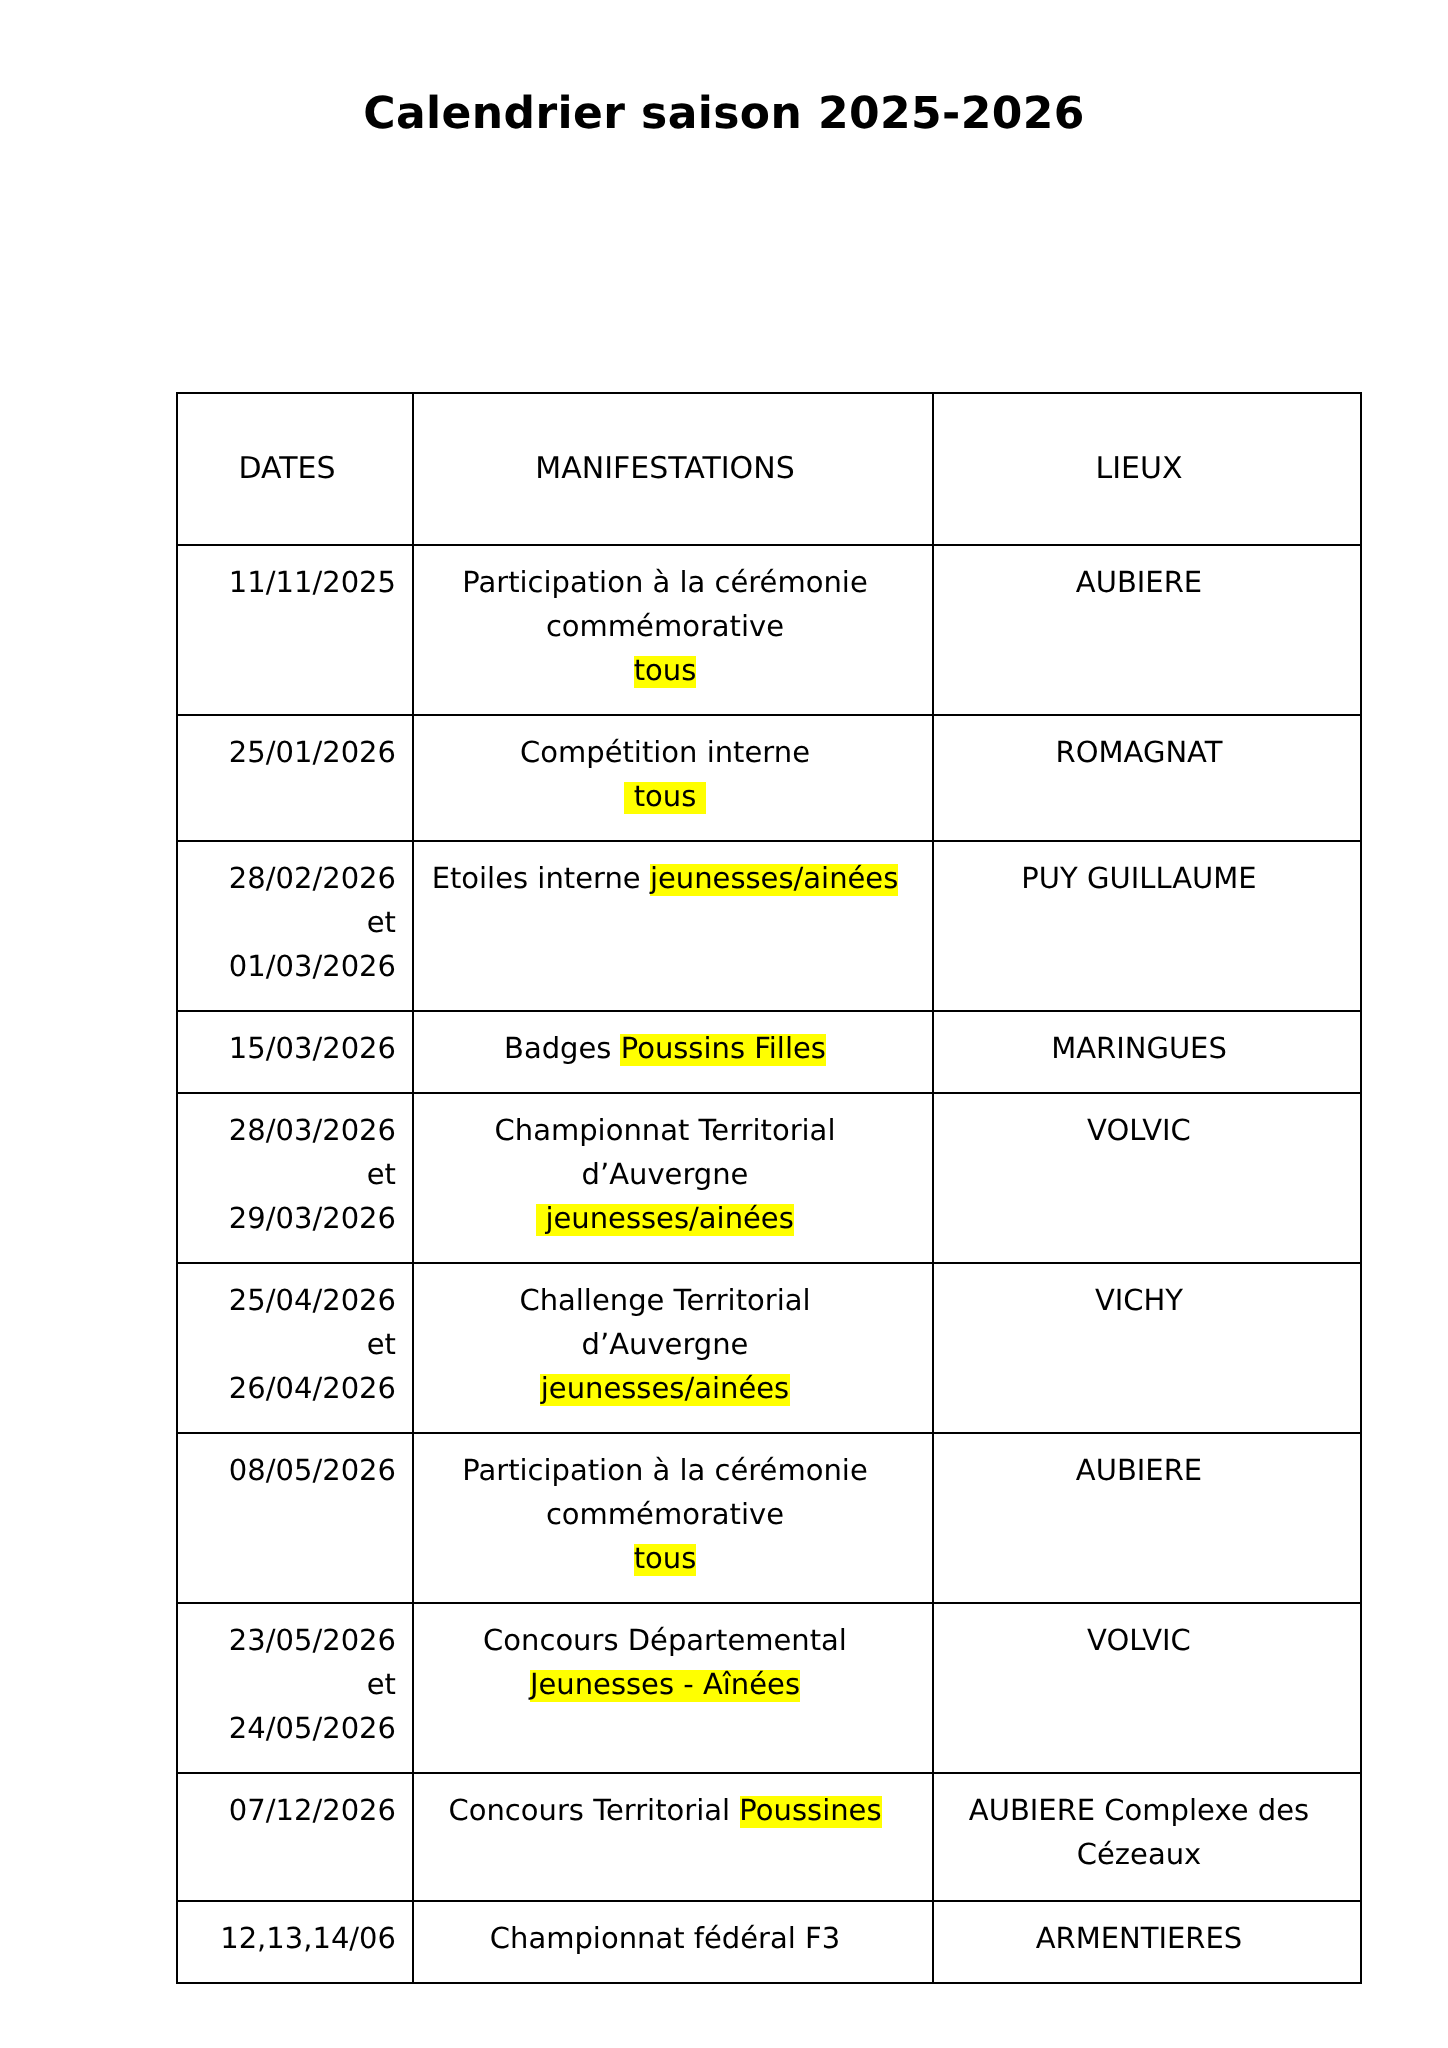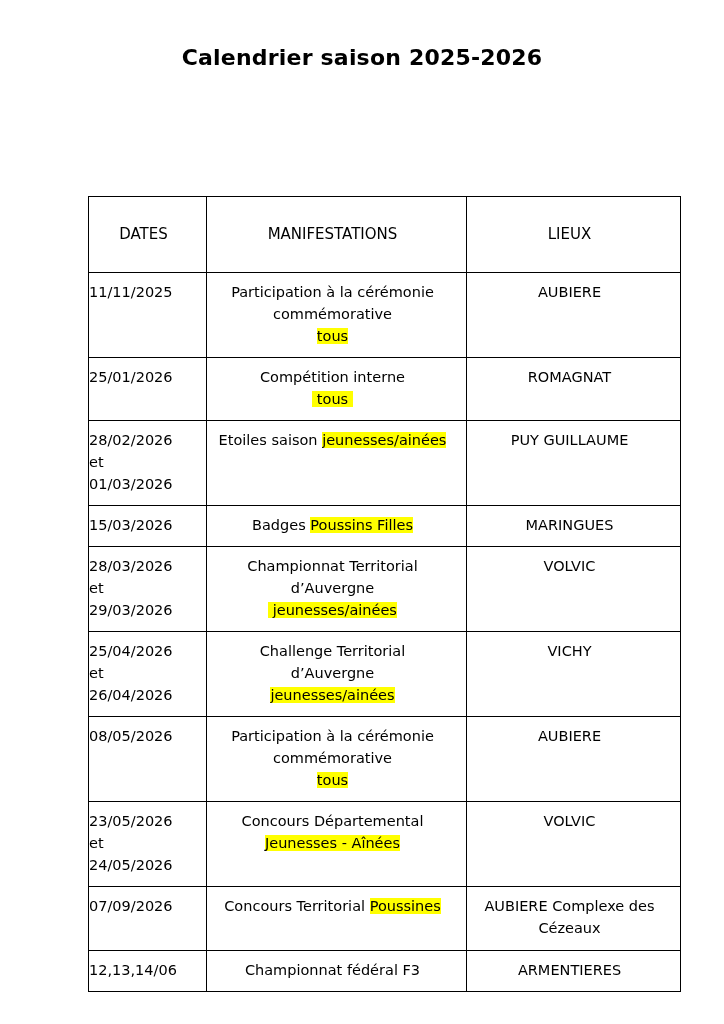--- a/index.html
+++ b/index.html
@@ -55,21 +55,21 @@
     padding-top: 26px;
     padding-bottom: 26px;
     font-weight: normal;
     font-size: 15px;
   }
   col.c-date { width: 118px; }
   col.c-man  { width: 260px; }
   col.c-lieu { width: 214px; }
 
   td.date {
-    text-align: left;
+    text-align: right;
     padding-left: 10px;
   }
   td.man {
     text-align: center;
   }
   td.lieu {
     text-align: center;
   }
   .hl {
     background: #ffff00;
@@ -128,21 +128,21 @@
         </tr>
 
 
         <tr>
           <td class="date">
             <span class="line">28/02/2026</span>
             <span class="line">et</span>
             <span class="line">01/03/2026</span>
           </td>
           <td class="man">
-            <span class="line"><span>Etoiles saison </span><span class="hl">jeunesses/ainées</span></span>
+            <span class="line"><span>Etoiles interne </span><span class="hl">jeunesses/ainées</span></span>
           </td>
           <td class="lieu">
             <span class="line">PUY GUILLAUME</span>
           </td>
         </tr>
 
         <tr>
           <td class="date">
             <span class="line">15/03/2026</span>
           </td>
@@ -210,21 +210,21 @@
             <span class="line">Concours Départemental</span>
             <span class="line"><span class="hl">Jeunesses - Aînées</span></span>
           </td>
           <td class="lieu">
             <span class="line">VOLVIC</span>
           </td>
         </tr>
 
         <tr>
           <td class="date">
-            <span class="line">07/09/2026</span>
+            <span class="line">07/12/2026</span>
           </td>
           <td class="man">
             <span class="line"><span>Concours Territorial </span><span class="hl">Poussines</span></span>
           </td>
           <td class="lieu">
             <span class="line">AUBIERE Complexe des</span>
             <span class="line">Cézeaux</span>
           </td>
         </tr>
 

